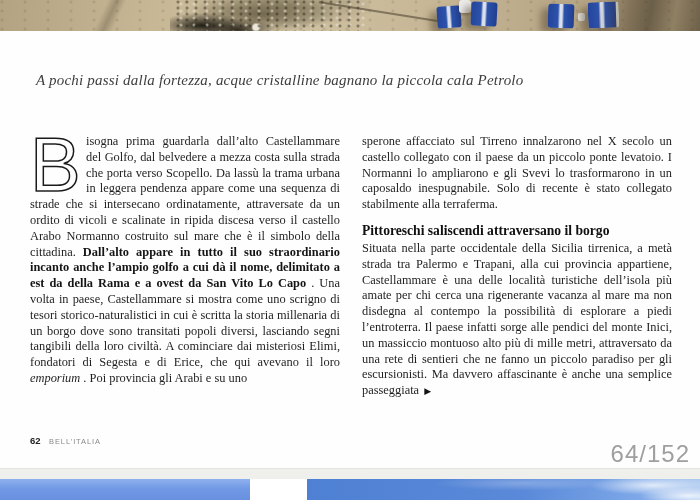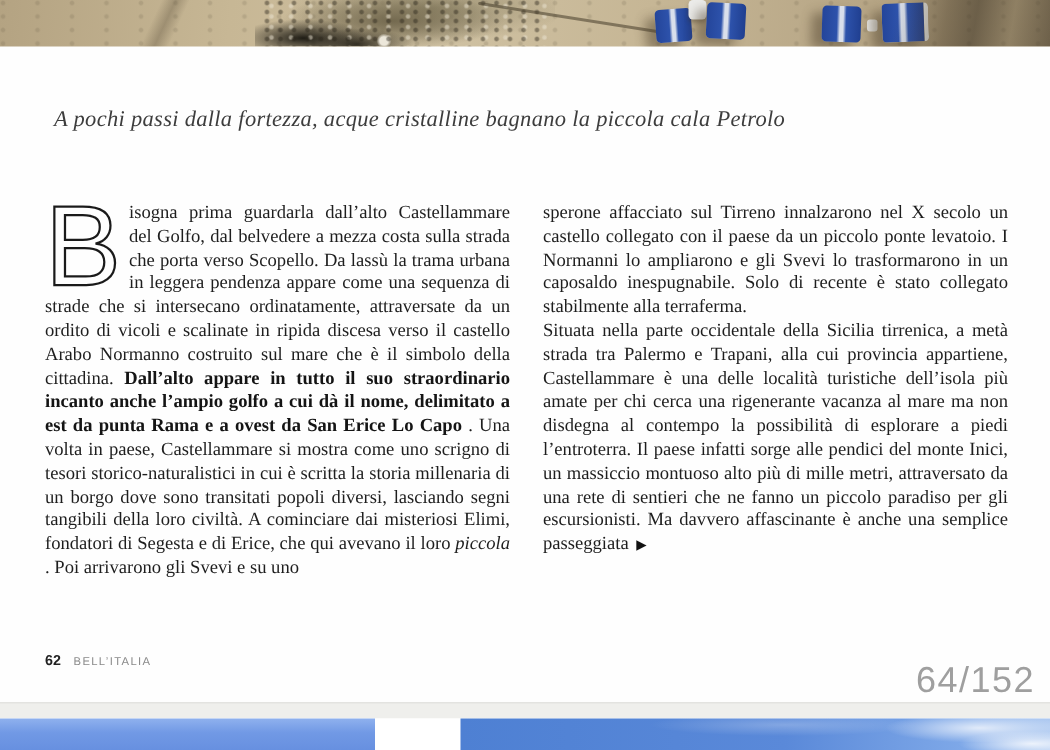--- a/index.html
+++ b/index.html
@@ -121,28 +121,29 @@
     <div class="shadow-right"></div>
   </div>
 
   <div class="caption">A pochi passi dalla fortezza, acque cristalline bagnano la piccola cala Petrolo</div>
 
   <div class="columns">
     <div class="col">
       <p class="body-text">
         <span class="dropcap">B</span>
         <span>isogna prima guardarla dall’alto Castellammare del Golfo, dal belvedere a mezza costa sulla strada che porta verso Scopello. Da lassù la trama urbana in leggera pendenza appare come una sequenza di strade che si intersecano ordinatamente, attraversate da un ordito di vicoli e scalinate in ripida discesa verso il castello Arabo Normanno costruito sul mare che è il simbolo della cittadina. </span>
-        <b>Dall’alto appare in tutto il suo straordinario incanto anche l’ampio golfo a cui dà il nome, delimitato a est da punta Rama e a ovest da San Erice Lo Capo</b>
+        <b>Dall’alto appare in tutto il suo straordinario incanto anche l’ampio golfo a cui dà il nome, delimitato a est da della Rama e a ovest da San Vito Lo Capo</b>
         <span>. Una volta in paese, Castellammare si mostra come uno scrigno di tesori storico-naturalistici in cui è scritta la storia millenaria di un borgo dove sono transitati popoli diversi, lasciando segni tangibili della loro civiltà. A cominciare dai misteriosi Elimi, fondatori di Segesta e di Erice, che qui avevano il loro </span>
-        <i>piccola</i>
-        <span>. Poi arrivarono gli Svevi e su uno</span>
+        <i>emporium</i>
+        <span>. Poi provincia gli Arabi e su uno</span>
       </p>
     </div>
     <div class="col">
       <p class="body-text">sperone affacciato sul Tirreno innalzarono nel X secolo un castello collegato con il paese da un piccolo ponte levatoio. I Normanni lo ampliarono e gli Svevi lo trasformarono in un caposaldo inespugnabile. Solo di recente è stato collegato stabilmente alla terraferma.</p>
+      <h3 class="section-heading">Pittoreschi saliscendi attraversano il borgo</h3>
       <p class="body-text">
         <span>Situata nella parte occidentale della Sicilia tirrenica, a metà strada tra Palermo e Trapani, alla cui provincia appartiene, Castellammare è una delle località turistiche dell’isola più amate per chi cerca una rigenerante vacanza al mare ma non disdegna al contempo la possibilità di esplorare a piedi l’entroterra. Il paese infatti sorge alle pendici del monte Inici, un massiccio montuoso alto più di mille metri, attraversato da una rete di sentieri che ne fanno un piccolo paradiso per gli escursionisti. Ma davvero affascinante è anche una semplice passeggiata</span>
         <span class="marker">▶</span>
       </p>
     </div>
   </div>
 
   <div class="footer">
     <span class="folio">62</span>
     <span class="mag-name">BELL’ITALIA</span>

